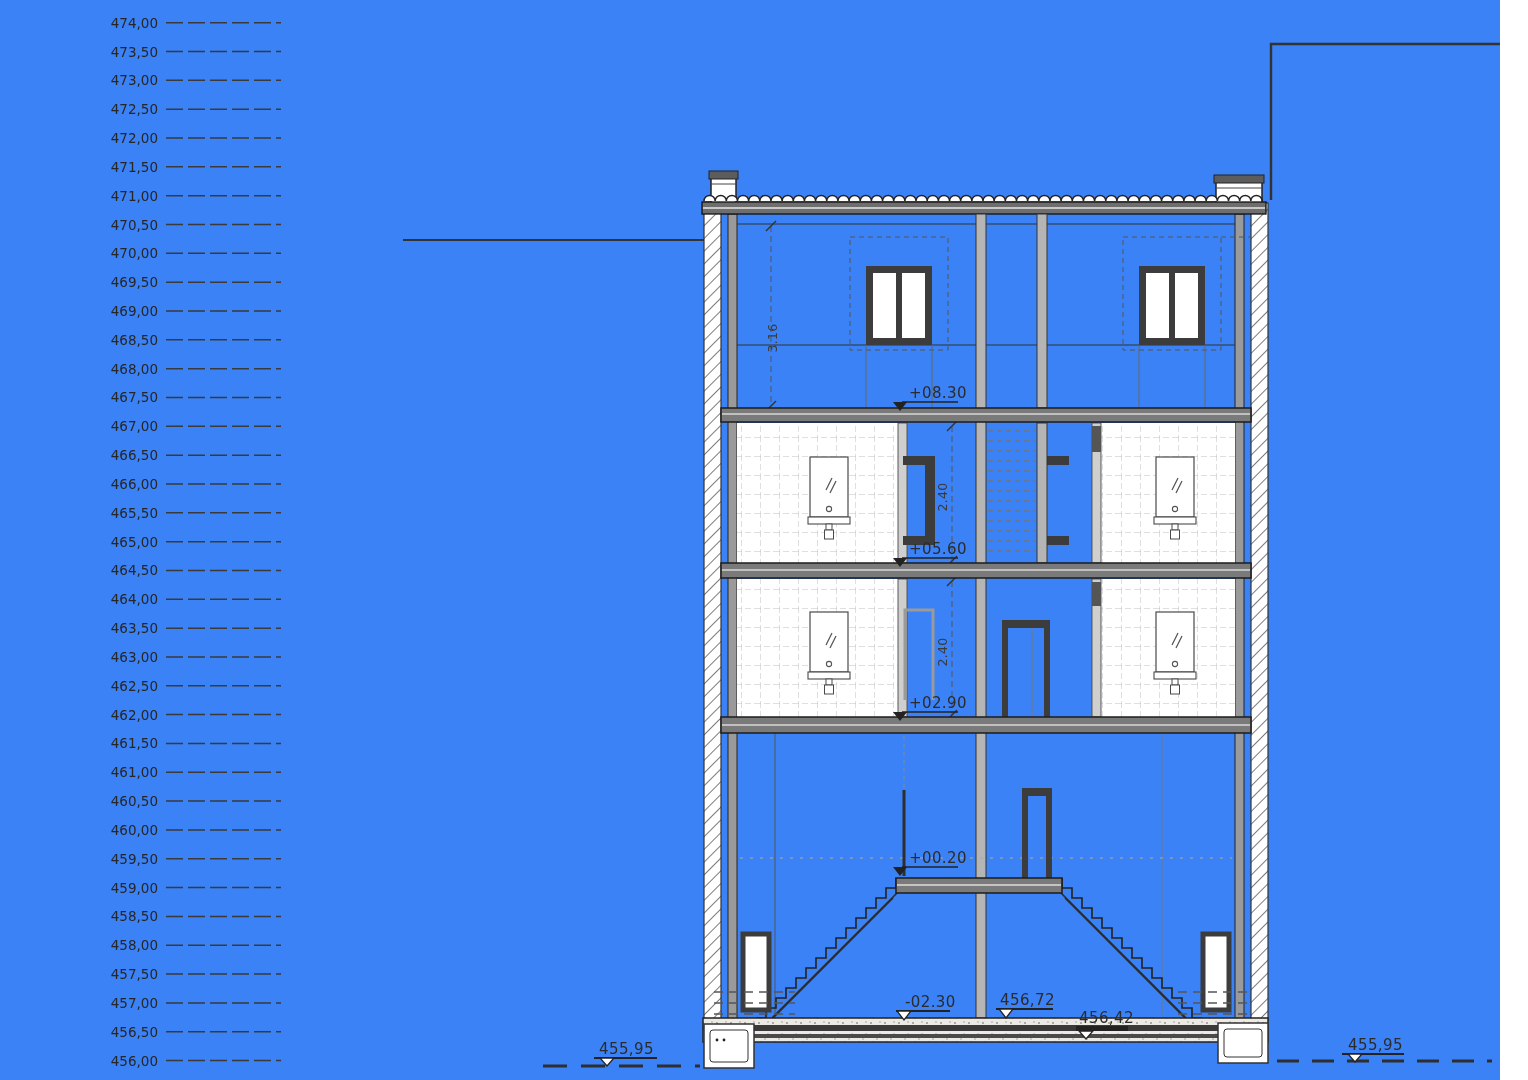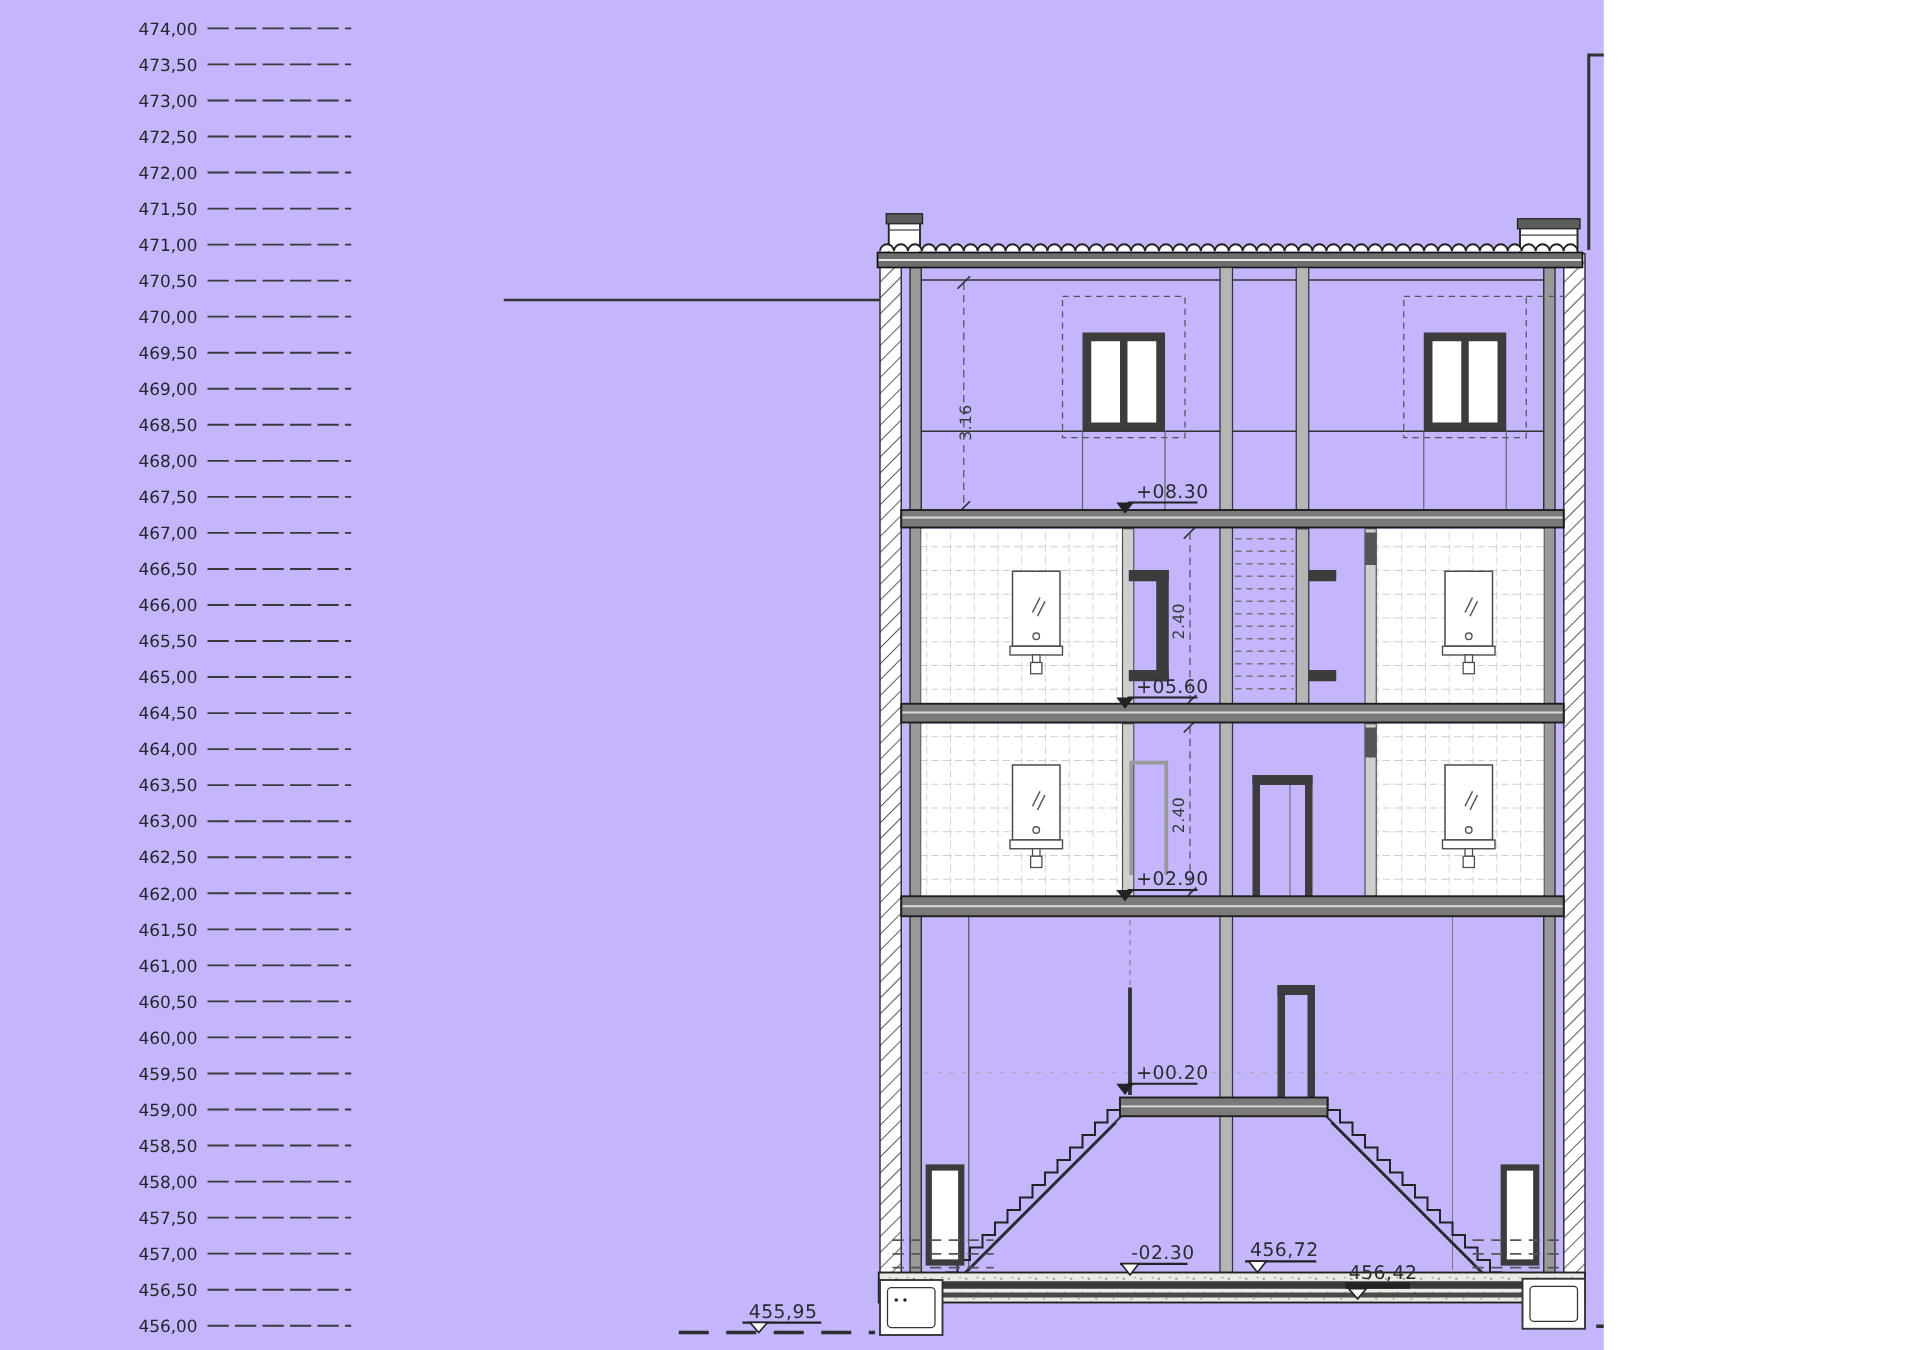--- a/index.html
+++ b/index.html
@@ -1,16 +1,16 @@
 <!DOCTYPE html>
 <html><head>
 <meta charset="utf-8">
 <style>
   html,body{margin:0;padding:0;background:#ffffff;}
-  #canvas{position:relative;width:1283px;height:1080px;background:#c4b5fd;overflow:hidden;}
+  #canvas{position:relative;width:1500px;height:1080px;background:#3b82f6;overflow:hidden;}
   svg{position:absolute;left:0;top:0;}
   text{font-family:"DejaVu Sans",sans-serif;fill:#2b2b2b;}
   .ann{font-size:15px;letter-spacing:.4px;}
   .dim{font-size:12.5px;letter-spacing:.3px;fill:#3a3a3a;}
   .scale-txt{font-size:13.5px;fill:#262626;}
 </style>
 </head>
 <body>
 
 <div id="canvas">

